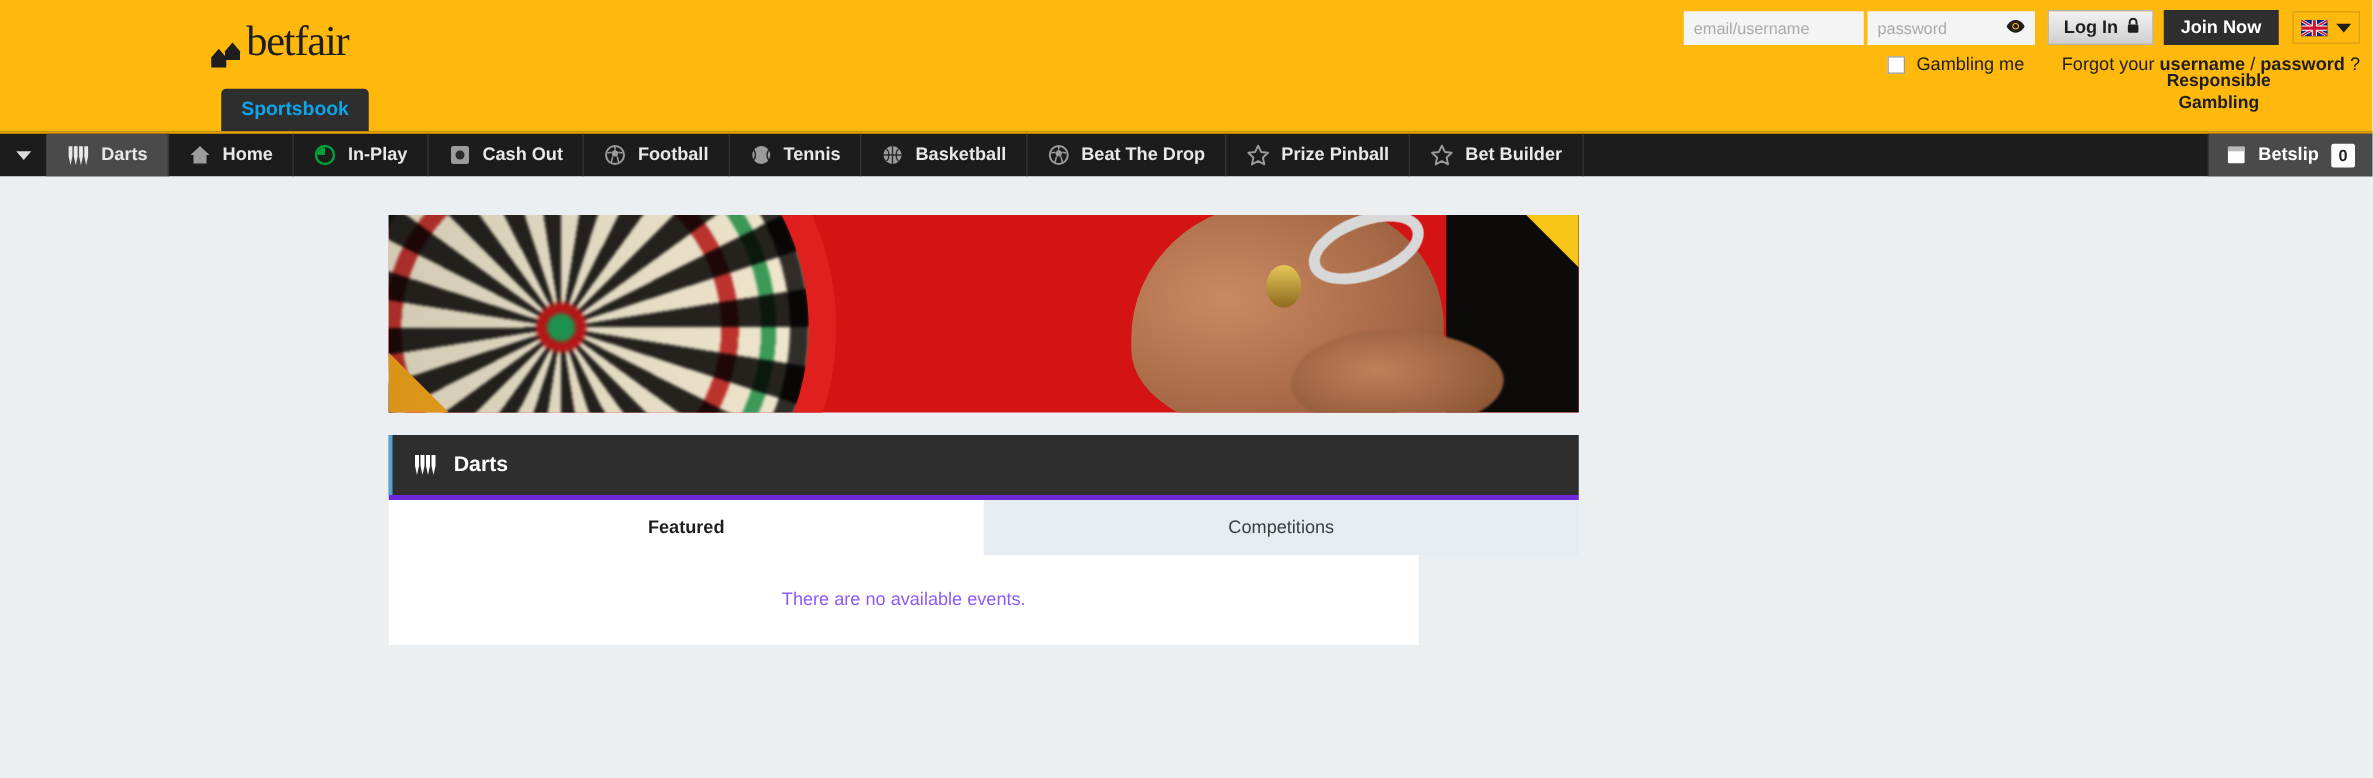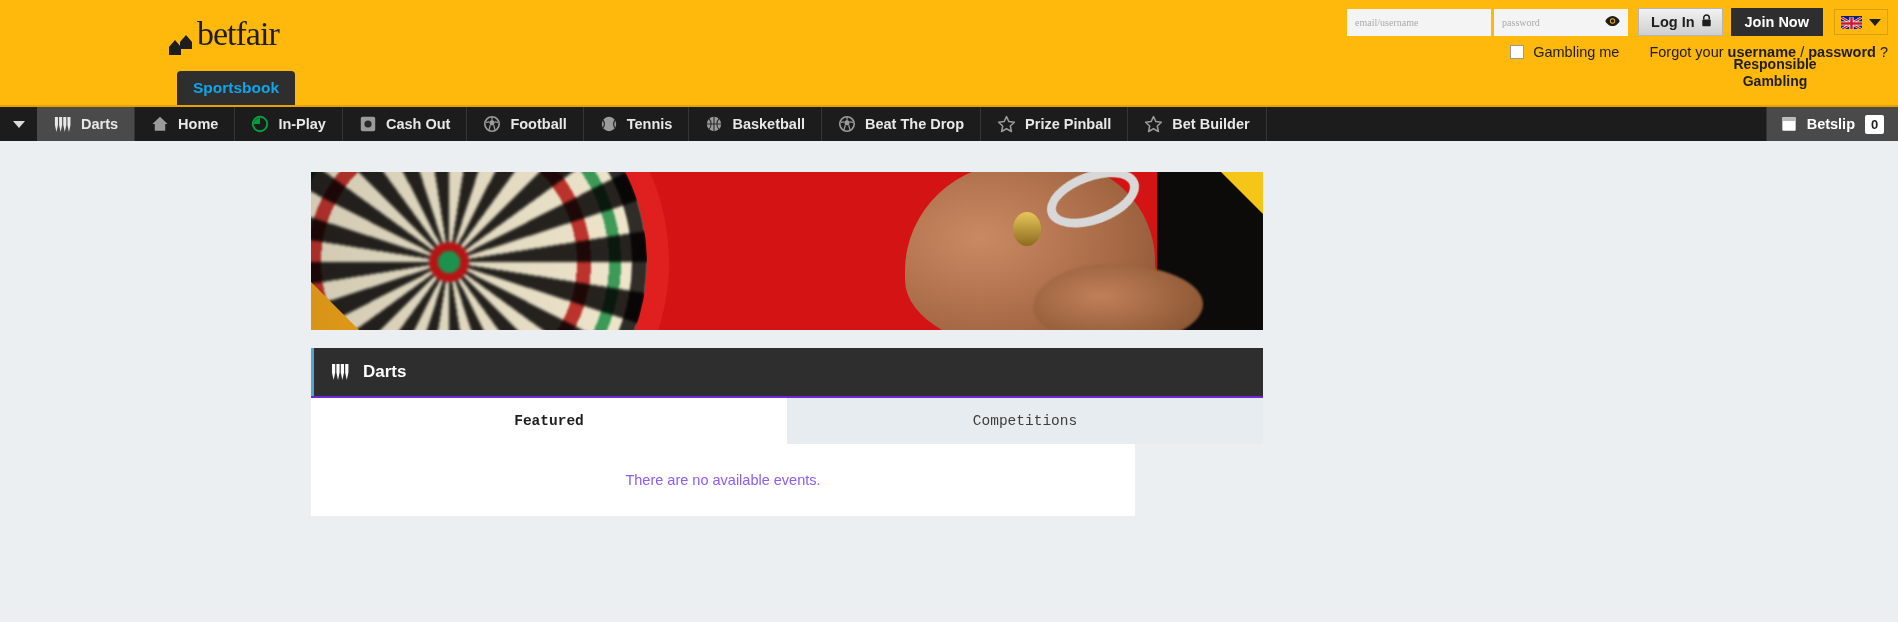--- a/index.html
+++ b/index.html
@@ -54,23 +54,23 @@
     position: absolute;
     right: 10px; top: 8px;
     display: flex; flex-direction: column; align-items: flex-end;
   }
   .login-row1 { display: flex; align-items: center; }
   .inp {
     height: 27px;
     border: none;
     background: #f4f4f4;
     padding: 0 8px;
-    font-size: 10px;
+    font-size: 13px;
     color: #15803d;
-    font-family: Liberation Serif, serif;
+    font-family: Liberation Sans, sans-serif;
     outline: none;
   }
   .inp::placeholder { color: #aaa; }
   #user-inp { width: 144px; margin-right: 3px; }
   .pw-box { position: relative; display: inline-block; margin-right: 10px; }
   #pass-inp { width: 134px; padding-right: 30px; }
   .eye {
     position: absolute; right: 7px; top: 5px;
     width: 17px; height: 17px;
     cursor: pointer;
@@ -351,22 +351,21 @@
     padding-left: 16px;
     margin-top: 18px;
     border-left: 3px solid #4fa3d9;
   }
   .section-head .title { font-size: 17px; font-weight: bold; }
 
   .tabs {
     width: 952px;
     display: flex;
     height: 48px;
-    border-top: 2px solid #6d28d9;
-    font-family: Liberation Mono, monospace;
+    border-top: 4px solid #6d28d9;
   }
   .tab {
     flex: 1;
     display: flex; align-items: center; justify-content: center;
     font-size: 14.5px;
     color: #3d3d3d;
     background: #e7ecf0;
     cursor: pointer;
   }
   .tab.active {

